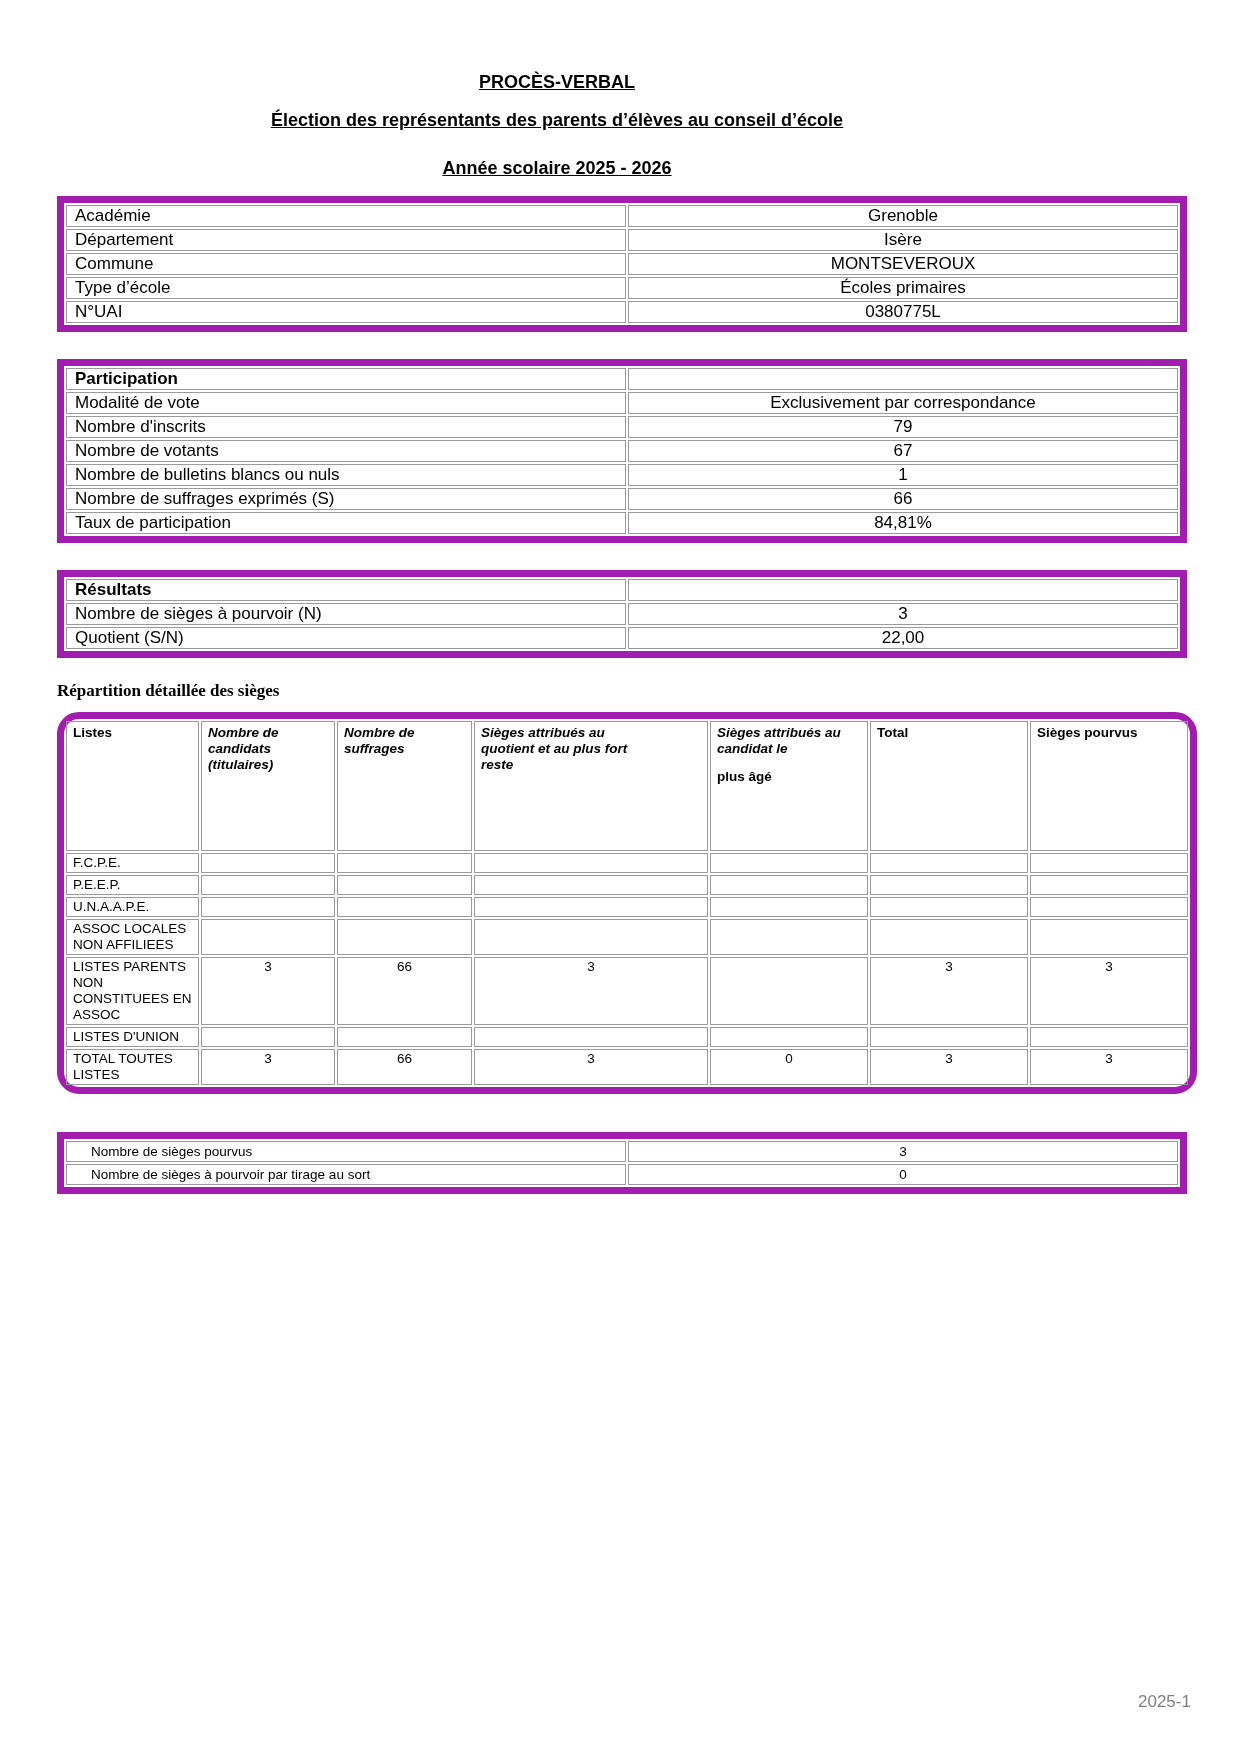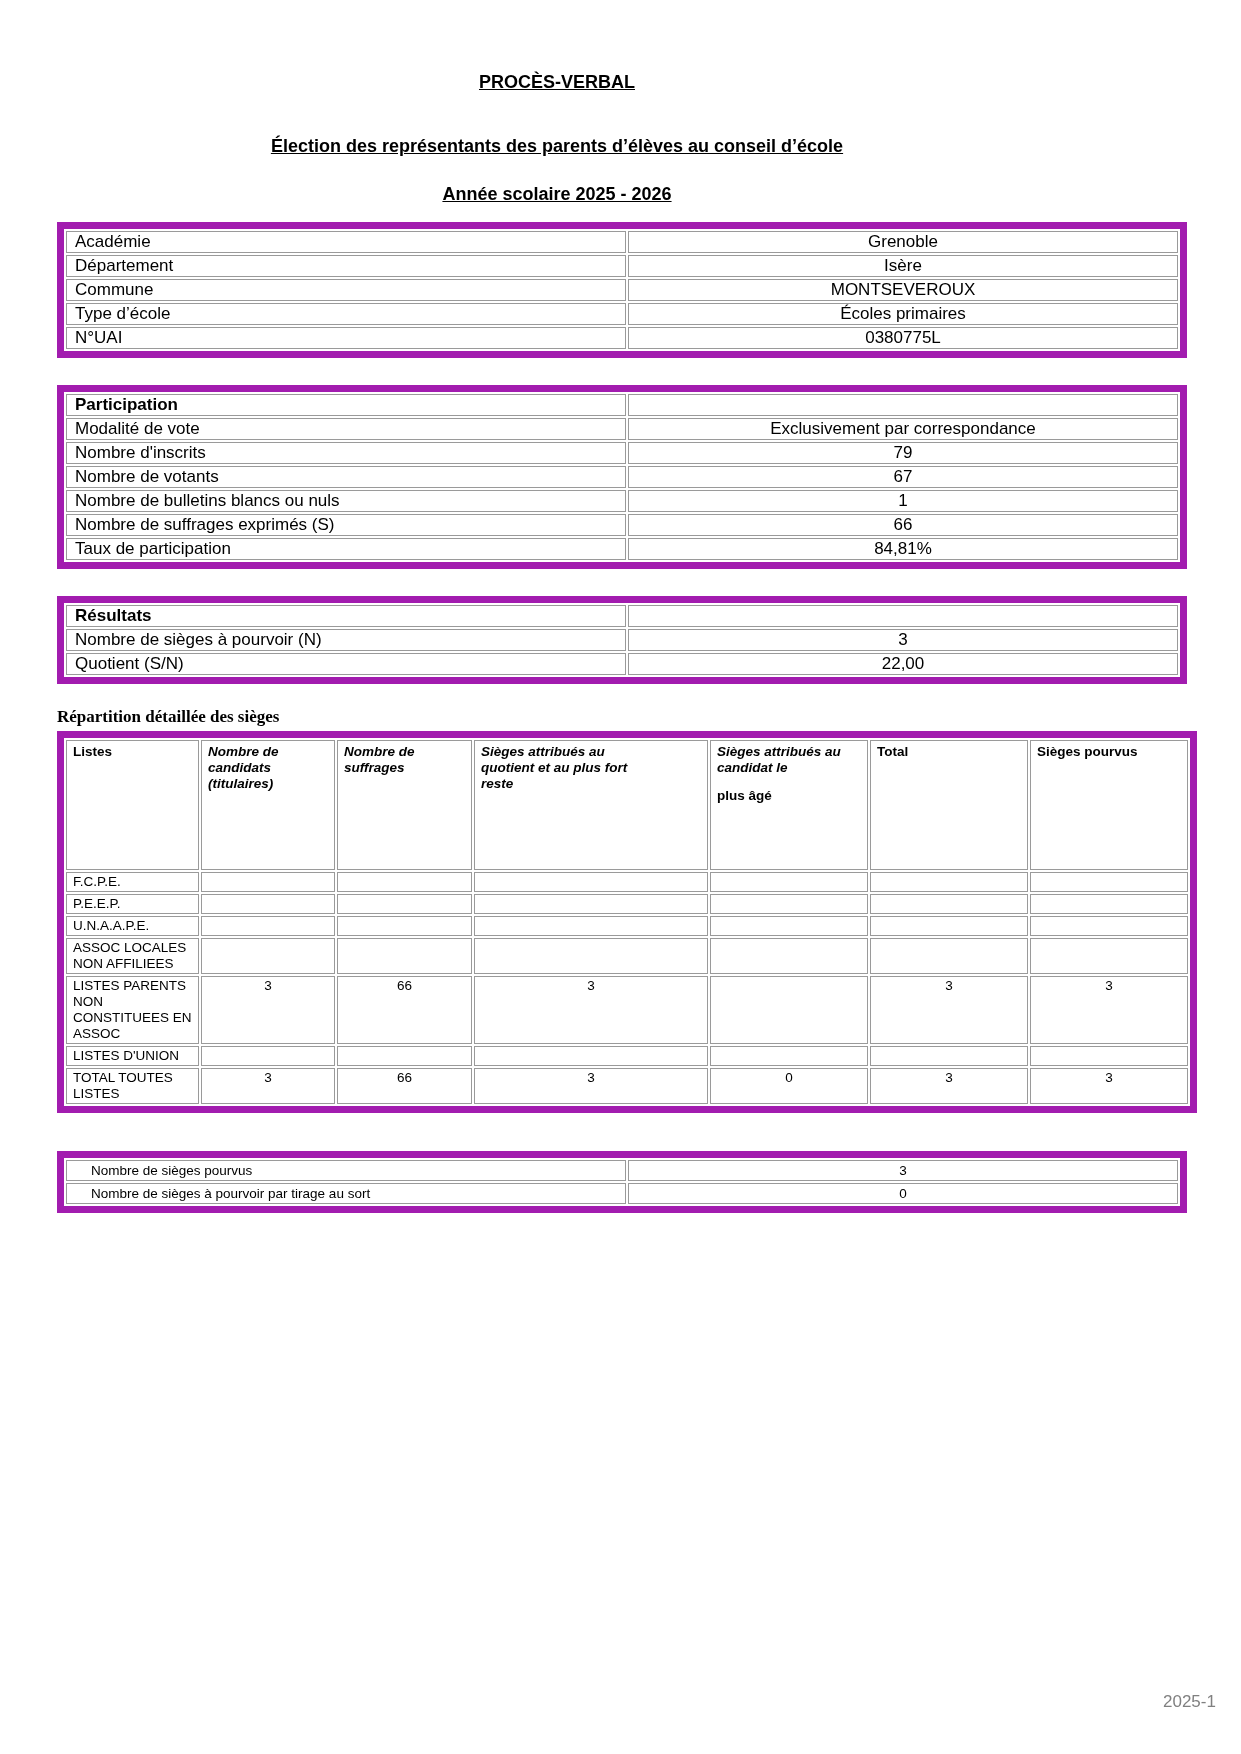--- a/index.html
+++ b/index.html
@@ -8,21 +8,21 @@
     width:1241px;height:1754px;
     background:#ffffff;
     font-family:"Liberation Sans",sans-serif;
     color:#000;
     overflow:hidden;
   }
   .content{position:absolute;left:57px;top:0;width:1126px;}
   .titles{width:1000px;padding-top:72px;text-align:center;}
   .title-line{font-weight:bold;font-size:18px;text-decoration:underline;}
   .title-main{margin-bottom:16px;}
-  .title-sub{margin-top:43px;}
+  .title-sub{margin-top:17px;}
   .title-year{margin-top:27px;}
 
   table.tbl{
     width:1126px;
     table-layout:fixed;
     border-collapse:separate;
     border-spacing:2px;
     border:7px solid #a21caf;
   }
   table.tbl td, table.tbl th{
@@ -43,21 +43,21 @@
   .t-info{margin-top:17px;}
   .t-part{margin-top:27px;}
   .t-res{margin-top:27px;}
 
   .seats-heading{
     margin-top:23px;
     font-family:"Liberation Serif",serif;
     font-weight:bold;
     font-size:17px;
   }
-  table.seats{margin-top:4px;}
+  table.seats{margin-top:11px;border-radius:22px;}
   table.seats th{
     font-size:13.5px;
     font-weight:bold;
     text-align:left;
     vertical-align:top;
     padding:3px 6px;
     height:122px;
     line-height:16px;
   }
   table.seats td{
@@ -74,21 +74,21 @@
   table.foot td{
     font-size:13.5px;
     line-height:19px;
     padding:0 24px;
     vertical-align:middle;
     white-space:nowrap;
   }
 
   .page-num{
     position:absolute;
-    left:1163px;
+    left:1138px;
     top:1692px;
     font-size:17px;
     color:#808080;
   }
 </style>
 </head>
 <body>
 
 <div class="page">
   <div class="content">

